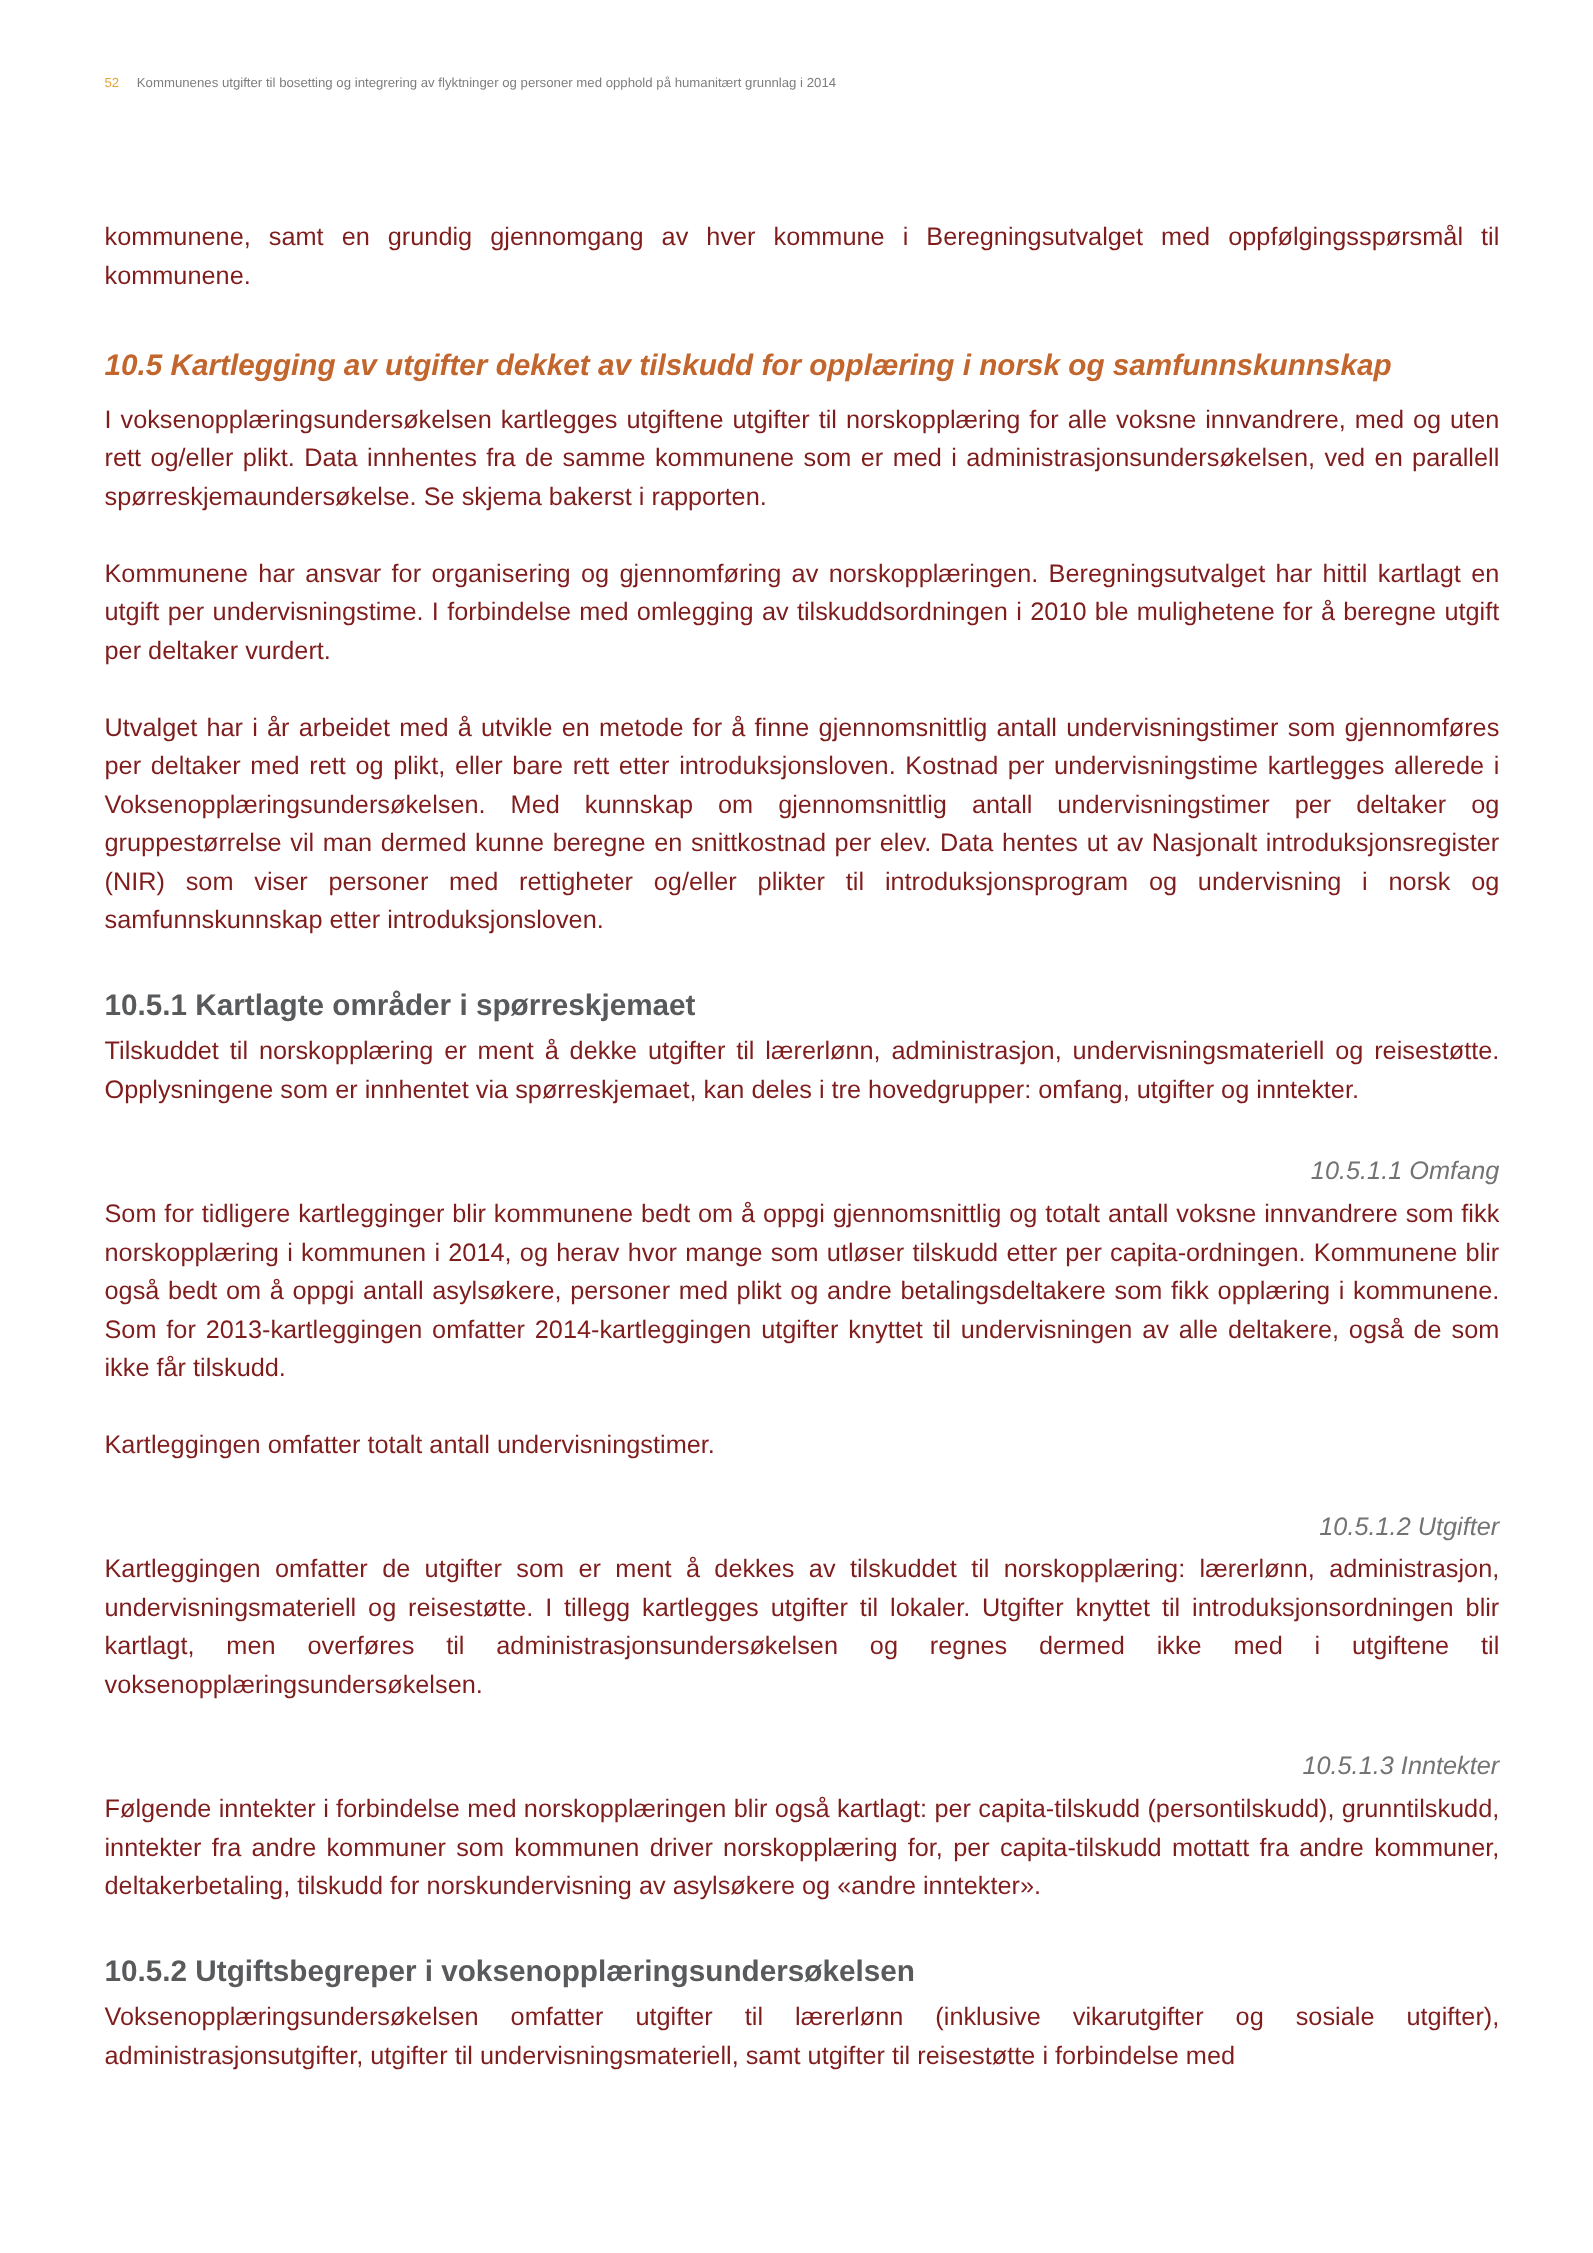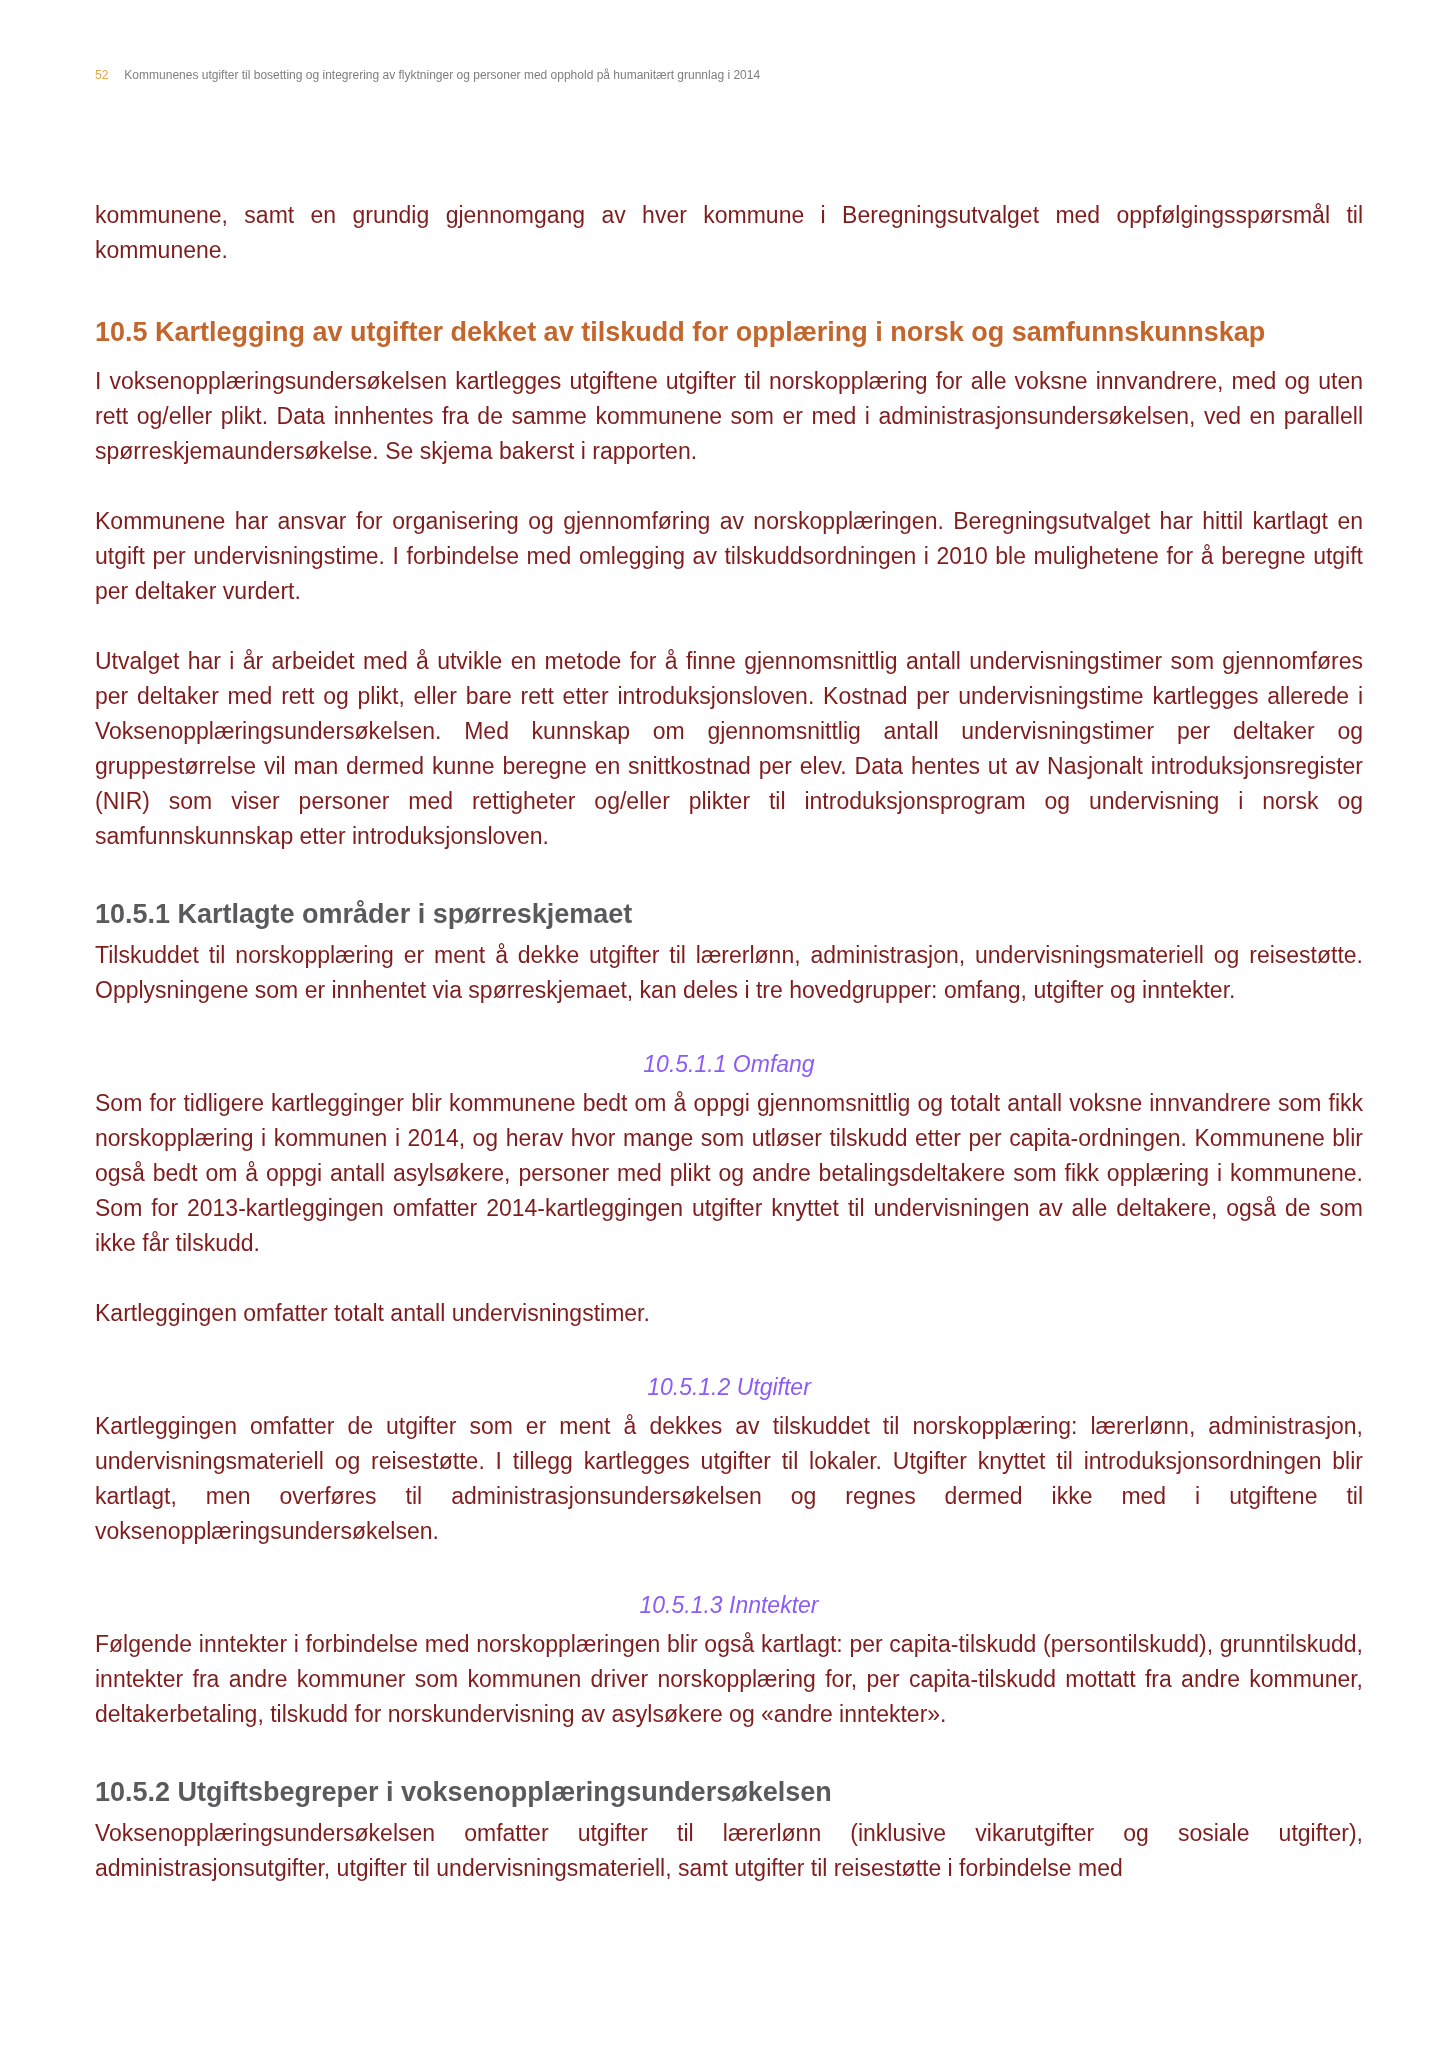--- a/index.html
+++ b/index.html
@@ -46,37 +46,38 @@
     text-align: justify;
     color: #7f1d1d;
   }
   .h-section {
     margin: 48px 0 12px 0;
     font-size: 27px;
     line-height: 40px;
     font-weight: bold;
     color: #c2662d;
     text-align: left;
+    font-style: italic;
   }
   .h-sub {
     margin: 44px 0 8px 0;
     font-size: 27px;
     line-height: 32px;
     font-weight: bold;
     color: #595a5c;
     text-align: left;
   }
   .h-subsub {
     margin: 40px 0 6px 0;
     font-size: 23px;
     line-height: 32px;
     font-style: italic;
     font-weight: normal;
-    color: #8b5cf6;
-    text-align: center;
+    color: #737373;
+    text-align: right;
   }
   
   .content p.after-heading { margin-top: 0; }
 </style>
 </head>
 <body>
 
 <div class="page">
 
   <div class="running-header">

